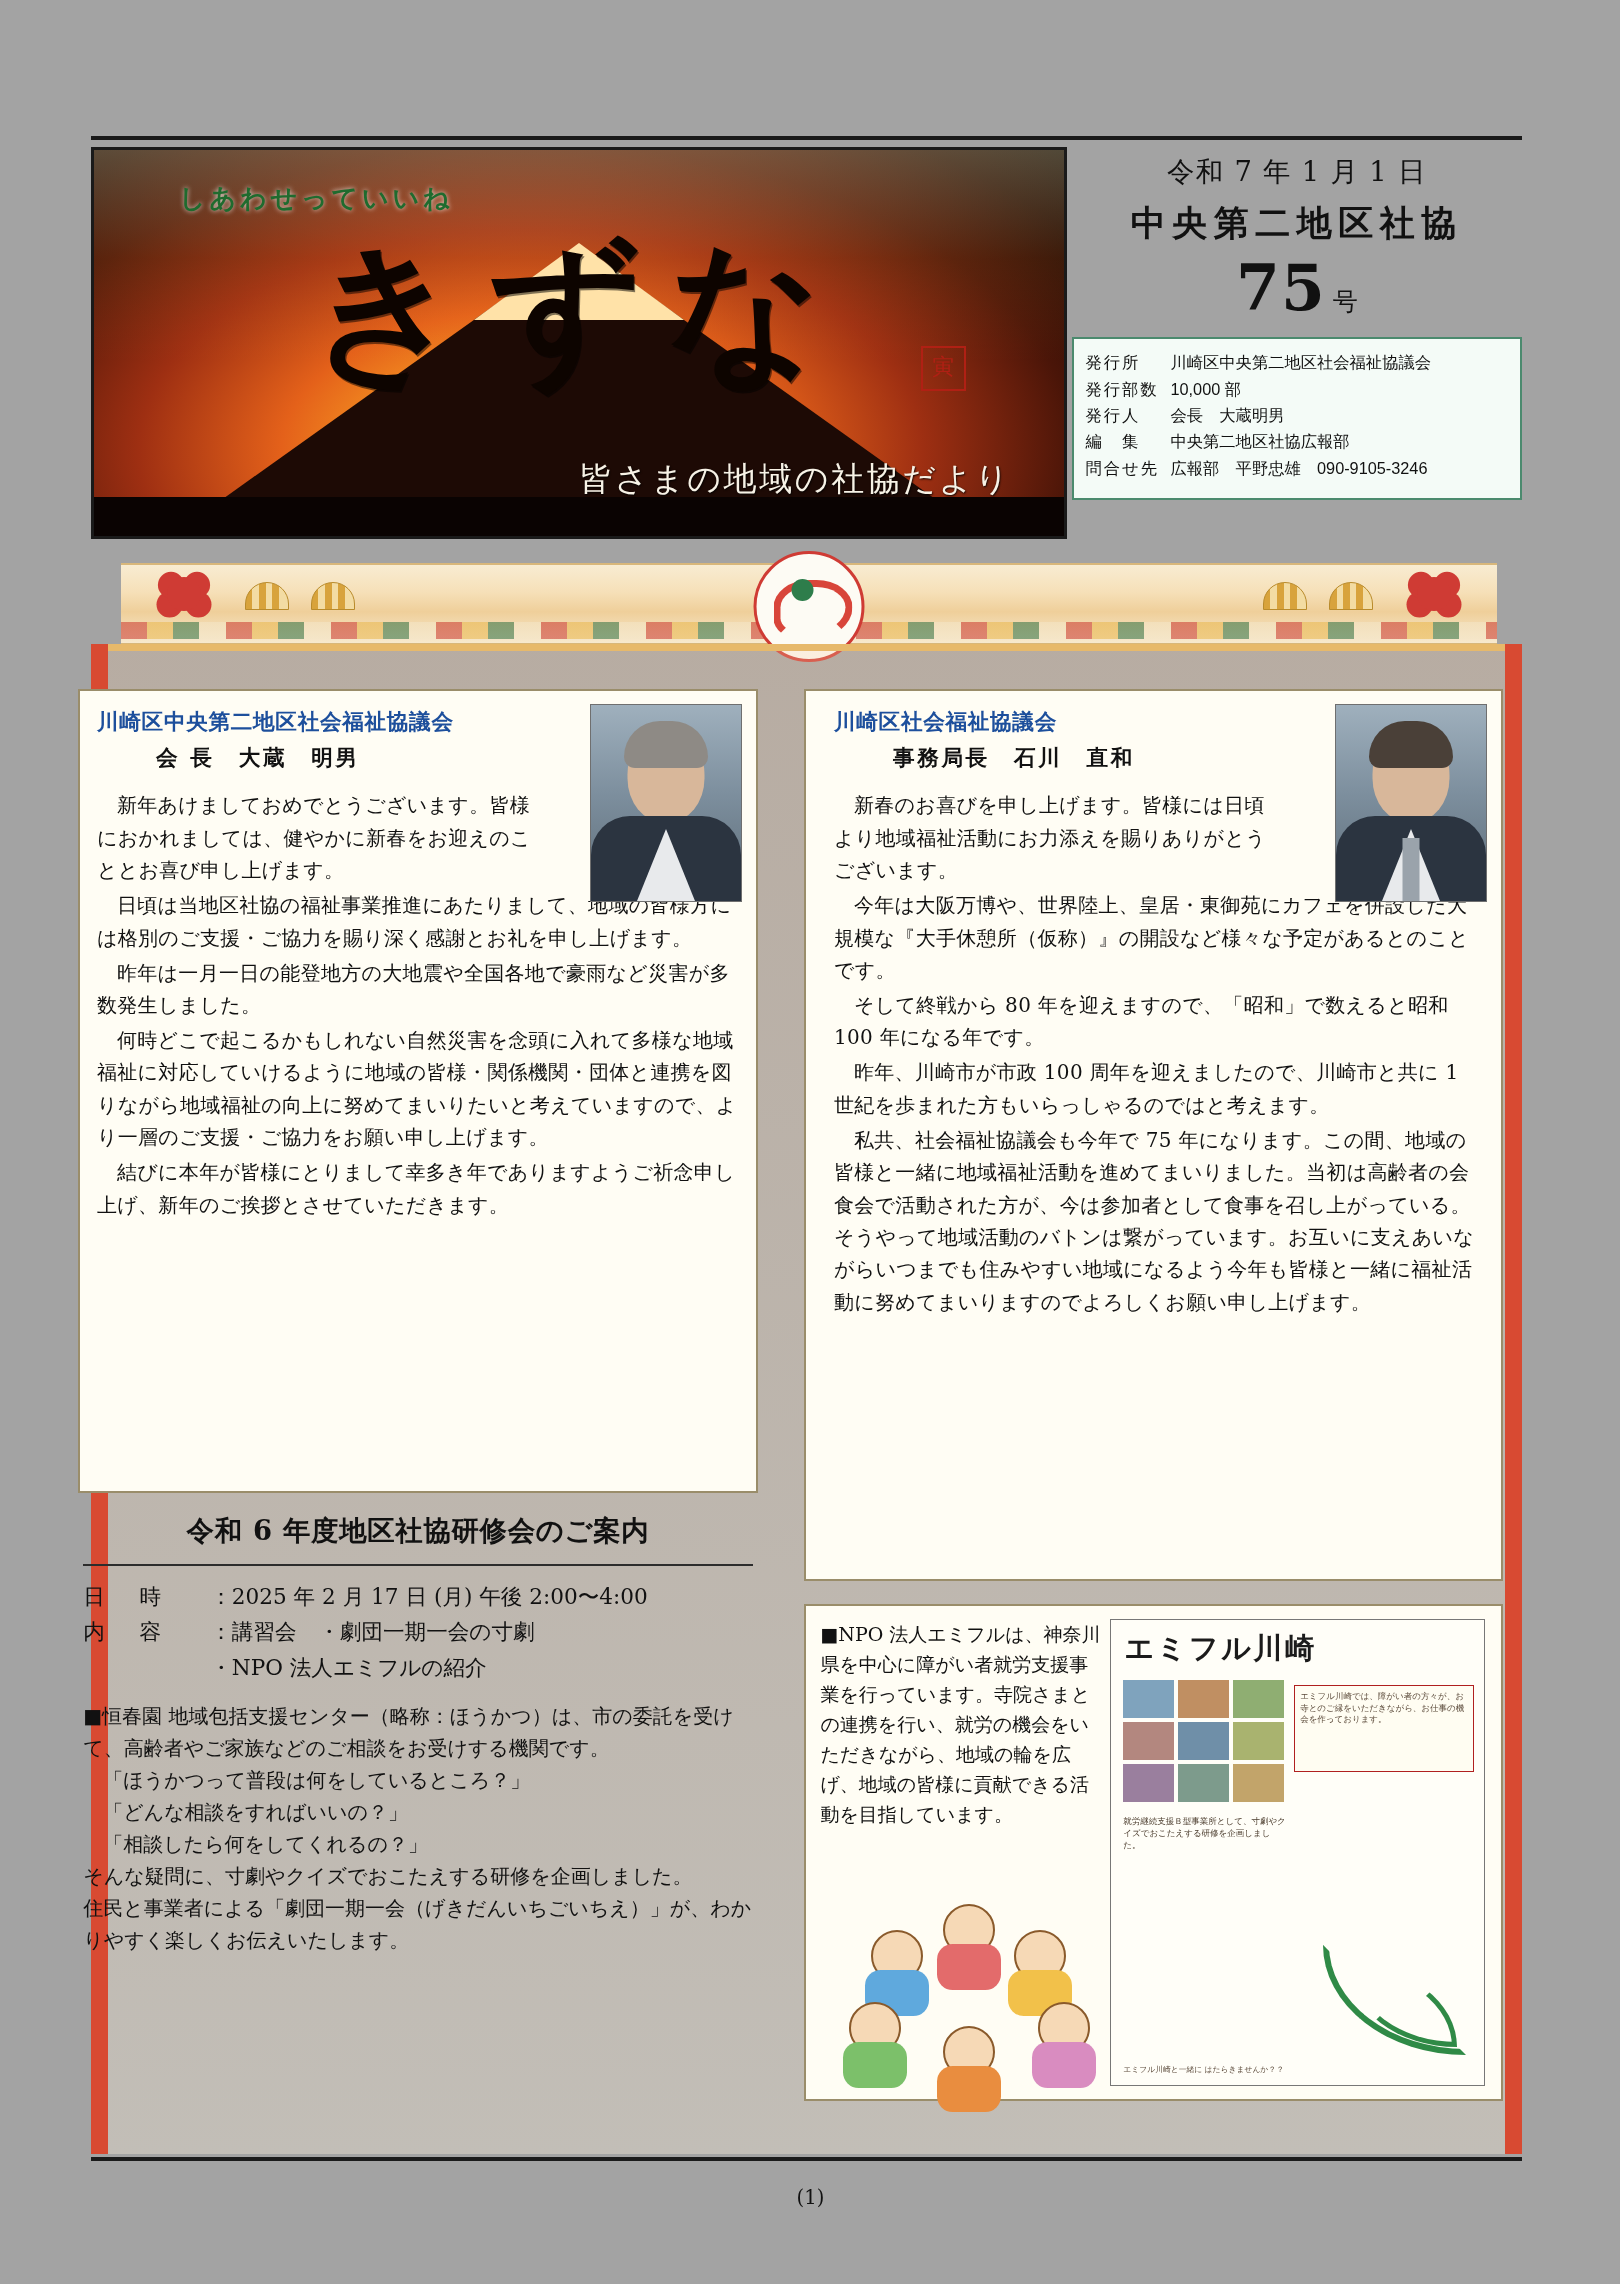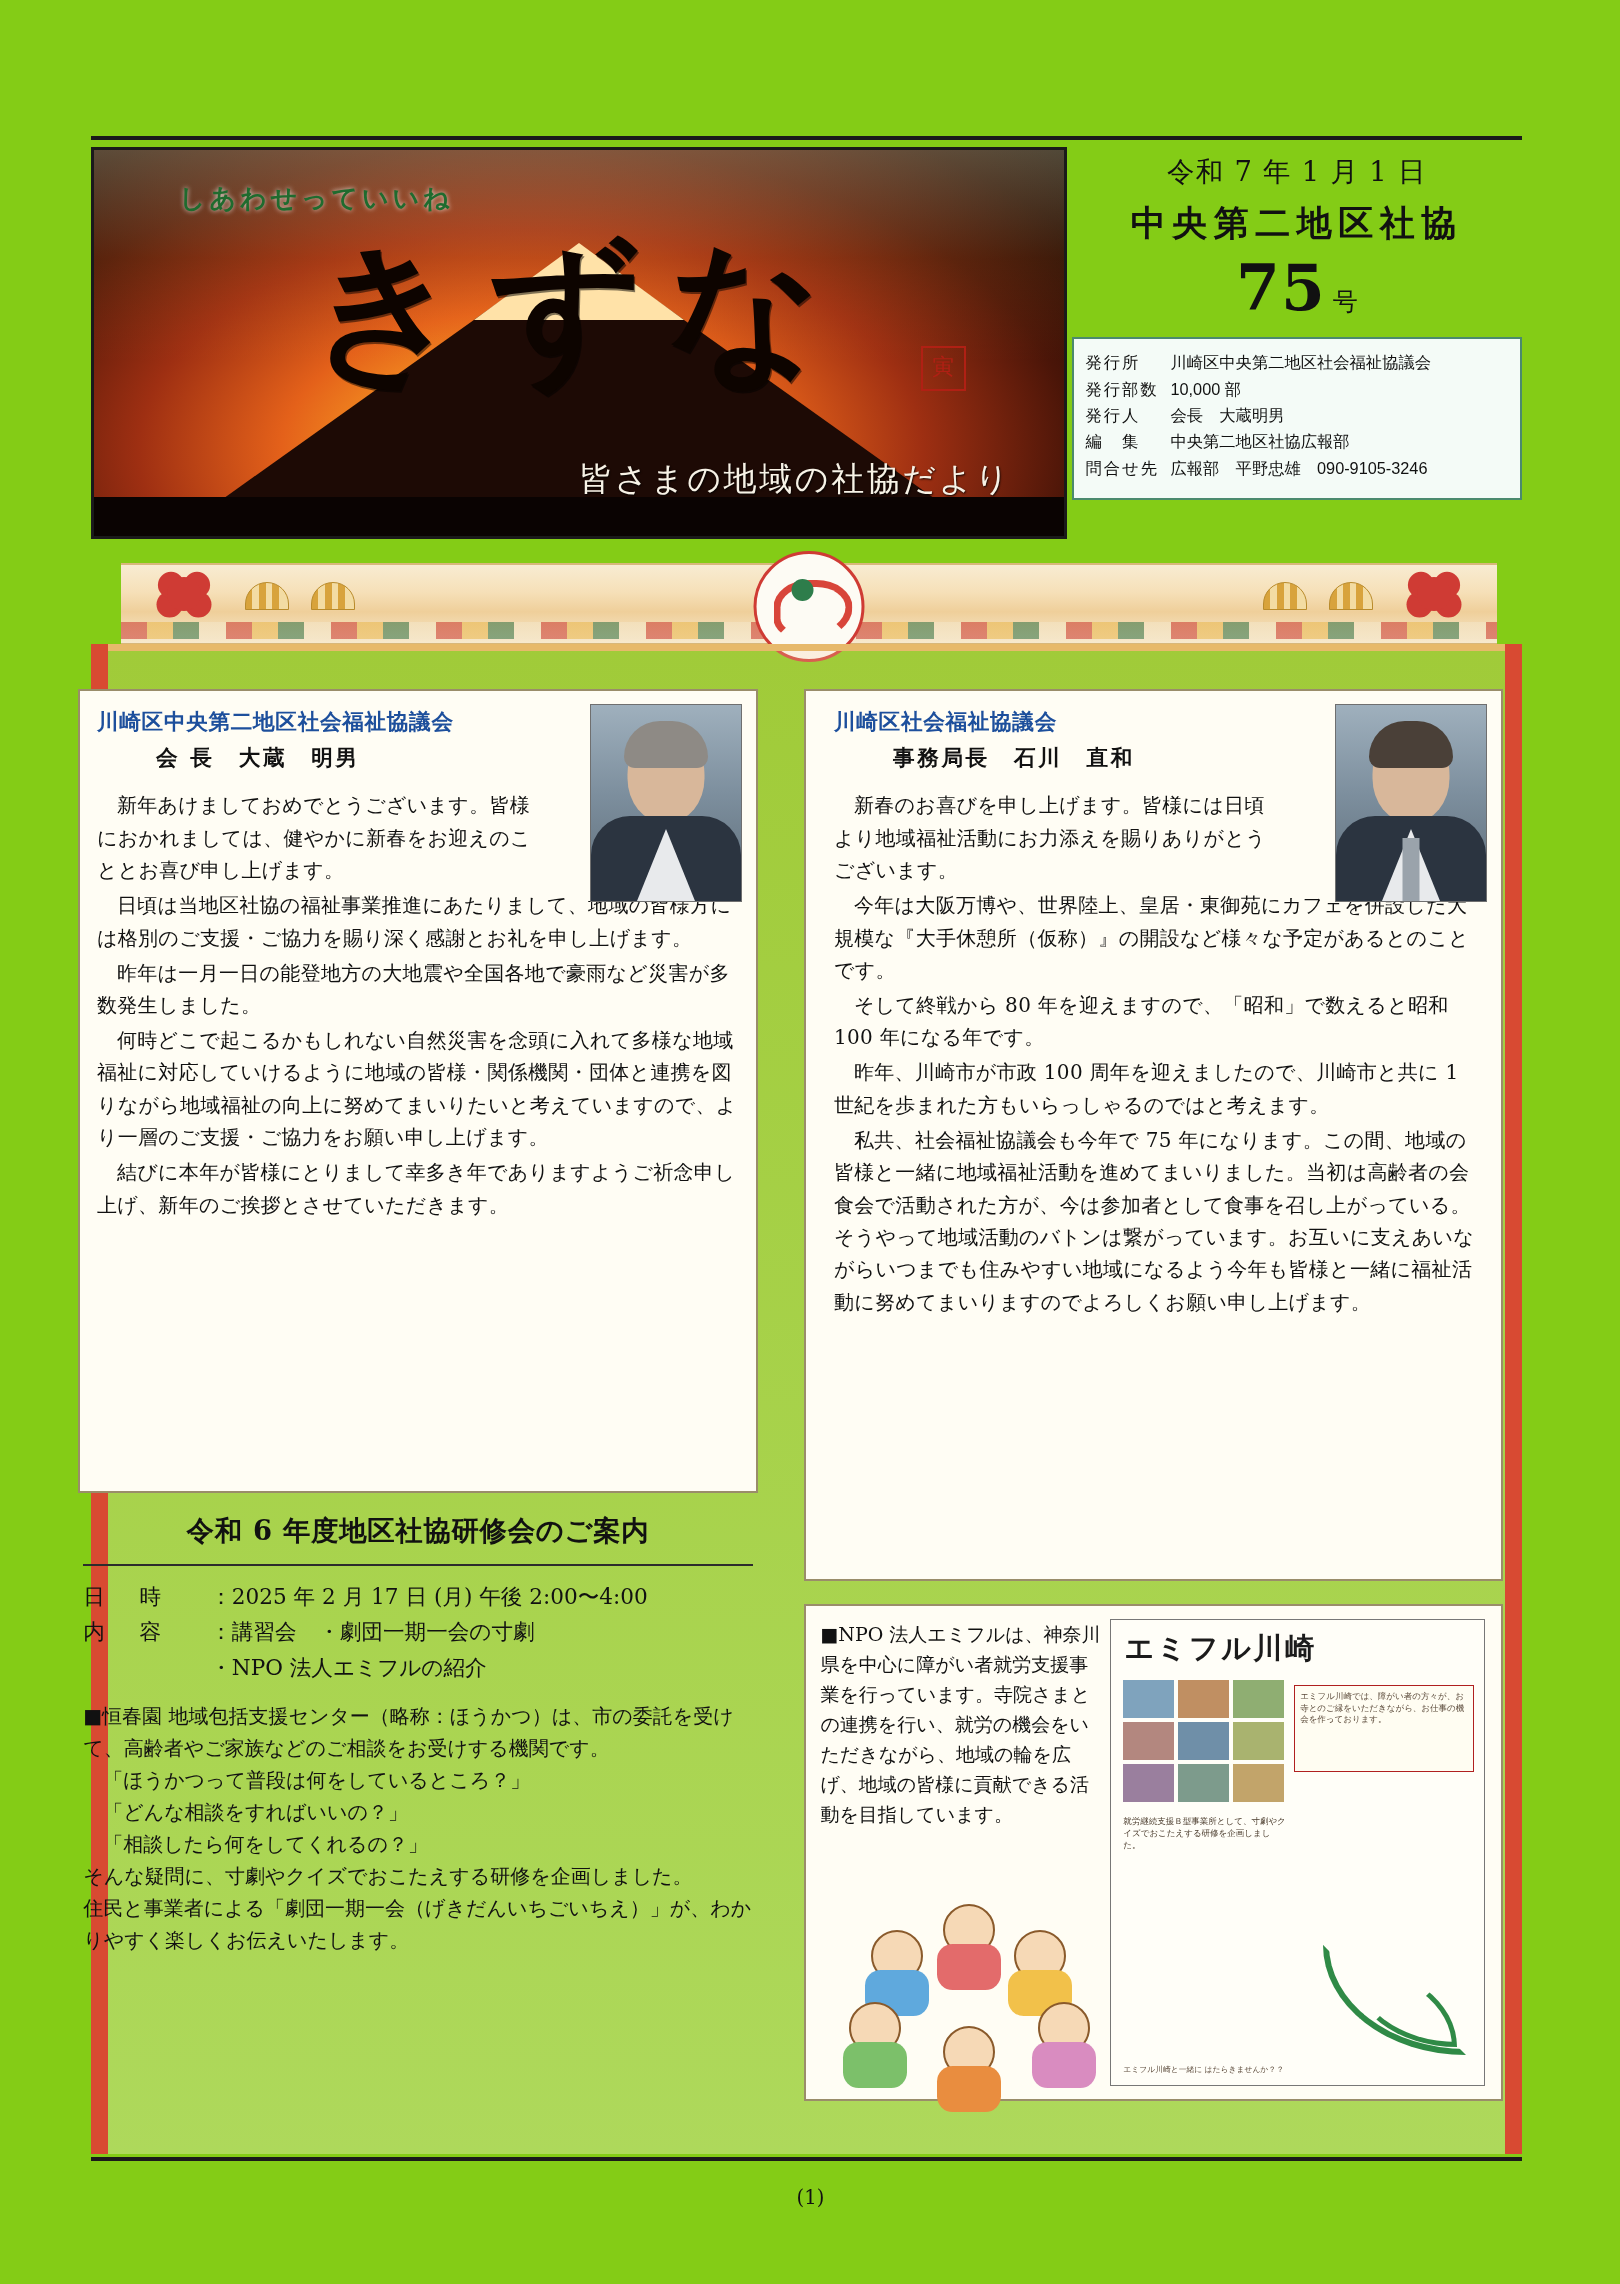--- a/index.html
+++ b/index.html
@@ -13,21 +13,21 @@
     font-family: "Liberation Sans", sans-serif;
     color: #111;
     position: relative;
     overflow: hidden;
   }
   .page {
     position: absolute;
     left: 0; top: 0;
     width: 1621px;
     height: 2284px;
-    background: #84cc16;
+    background: #a3a3a3;
   }
 
   
   .masthead {
     position: absolute;
     left: 91px;
     top: 147px;
     width: 1431px;
     height: 392px;
     display: flex;

